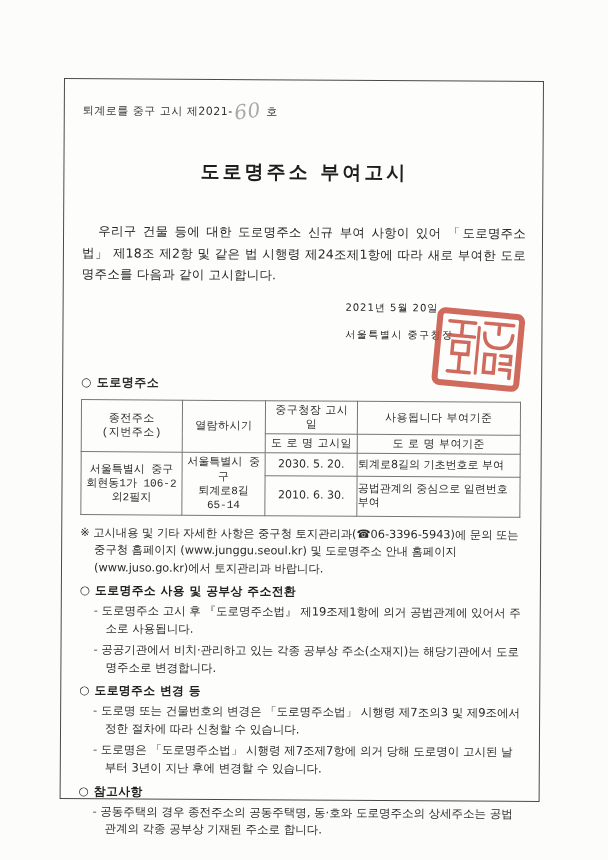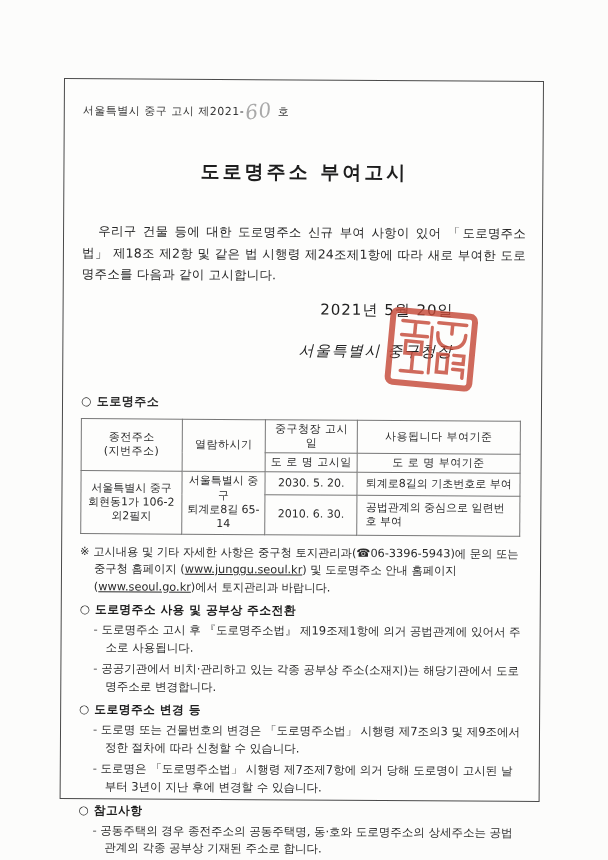--- a/index.html
+++ b/index.html
@@ -51,27 +51,26 @@
     font-size:12.5px;
     line-height:1.72;
     text-align:justify;
     text-indent:1.3em;
     color:#262626;
     letter-spacing:.2px;
   }
   .sign-block{
     width:max-content;
     margin:14px 72px 0 auto;
-    font-size:15px;
+    font-size:10px;
     color:#222;
     position:relative;
-    text-align:right;
   }
   .sign-date{letter-spacing:1px;}
-  .sign-name{margin-top:22px;letter-spacing:1.5px;font-style:italic;}
+  .sign-name{margin-top:13px;letter-spacing:1.5px;}
   .seal{
     position:absolute;
     left:88px;top:8px;
     width:90px;height:80px;
     transform:rotate(5deg);
     opacity:.82;
     pointer-events:none;
   }
   .addr-label{
     font-size:12px;
@@ -88,31 +87,31 @@
   }
   table.addr th,table.addr td{
     border:1px solid #777;
     padding:2px 4px;
     text-align:center;
     font-weight:normal;
     line-height:1.3;
   }
   table.addr th{letter-spacing:.5px;}
   table.addr .sub-hdr{border-top:1px dotted #999;}
-  table.addr td.crit{text-align:left;padding-left:8px;}
-  .pre-line{white-space:pre-line;}
+  table.addr td.crit{text-align:left;padding-left:0;}
+  .pre-line{white-space:pre-line;font-family:Liberation Mono, monospace;}
   .note{
     margin-top:9px;
     font-size:11.3px;
     line-height:1.55;
     color:#2a2a2a;
     padding-left:14px;
     text-indent:-14px;
   }
-  .note .lnk{text-decoration:underline;color:#2a2a2a;}
+  .note .lnk{color:#2a2a2a;}
   .sec{margin-top:7px;}
   .sec-h{
     font-size:11.8px;
     font-weight:bold;
     letter-spacing:.4px;
     color:#1f1f1f;
   }
   .sec-b{
     font-size:11.5px;
     line-height:1.55;
@@ -120,21 +119,21 @@
     padding-left:12px;
     text-indent:-12px;
     color:#2a2a2a;
   }
 </style>
 </head>
 <body>
 
 <div class="page-frame">
 
-  <div class="doc-number"><span>서울특별시 중구 고시 제2021-</span><span class="handwritten">60</span><span>호</span></div>
+  <div class="doc-number"><span>퇴계로를 중구 고시 제2021-</span><span class="handwritten">60</span><span>호</span></div>
 
   <div class="doc-title">도로명주소 부여고시</div>
 
   <div class="doc-body">우리구 건물 등에 대한 도로명주소 신규 부여 사항이 있어 「도로명주소법」 제18조 제2항 및 같은 법 시행령 제24조제1항에 따라 새로 부여한 도로명주소를 다음과 같이 고시합니다.</div>
 
   <div class="sign-block">
     <div class="sign-date">2021년  5월  20일</div>
     <div class="sign-name">서울특별시 중구청장</div>
     <svg class="seal" viewBox="0 0 90 80">
       <g fill="none" stroke="#c64b3a" stroke-linecap="round">
@@ -170,21 +169,21 @@
       <td>2030. 5. 20.</td>
       <td class="crit">퇴계로8길의 기초번호로 부여</td>
     </tr>
     <tr>
       <td>2010. 6. 30.</td>
       <td class="crit">공법관계의 중심으로 일련번호 부여</td>
     </tr>
   </tbody>
     </table>
 
-  <div class="note"><span>※ 고시내용 및 기타 자세한 사항은 중구청 토지관리과(☎06-3396-5943)에 문의 또는 중구청 홈페이지 (</span><span class="lnk">www.junggu.seoul.kr</span><span>) 및 도로명주소 안내 홈페이지(</span><span class="lnk">www.seoul.go.kr</span><span>)에서 토지관리과 바랍니다.</span></div>
+  <div class="note"><span>※ 고시내용 및 기타 자세한 사항은 중구청 토지관리과(☎06-3396-5943)에 문의 또는 중구청 홈페이지 (</span><span class="lnk">www.junggu.seoul.kr</span><span>) 및 도로명주소 안내 홈페이지(</span><span class="lnk">www.juso.go.kr</span><span>)에서 토지관리과 바랍니다.</span></div>
 
   <div class="sec">
     <div class="sec-h">○  도로명주소 사용 및 공부상 주소전환</div>
     <div class="sec-b">- 도로명주소 고시 후 『도로명주소법』 제19조제1항에 의거 공법관계에 있어서 주소로 사용됩니다.</div>
     <div class="sec-b">- 공공기관에서 비치·관리하고 있는 각종 공부상 주소(소재지)는 해당기관에서 도로명주소로 변경합니다.</div>
   </div>
 
   <div class="sec">
     <div class="sec-h">○  도로명주소 변경 등</div>
     <div class="sec-b">- 도로명 또는 건물번호의 변경은 「도로명주소법」 시행령 제7조의3 및 제9조에서 정한 절차에 따라 신청할 수 있습니다.</div>

